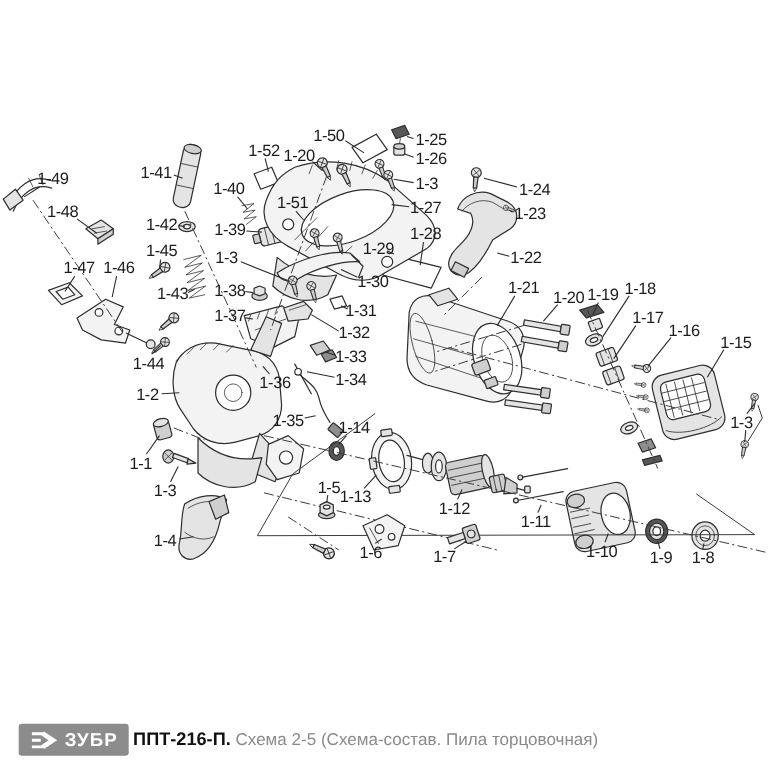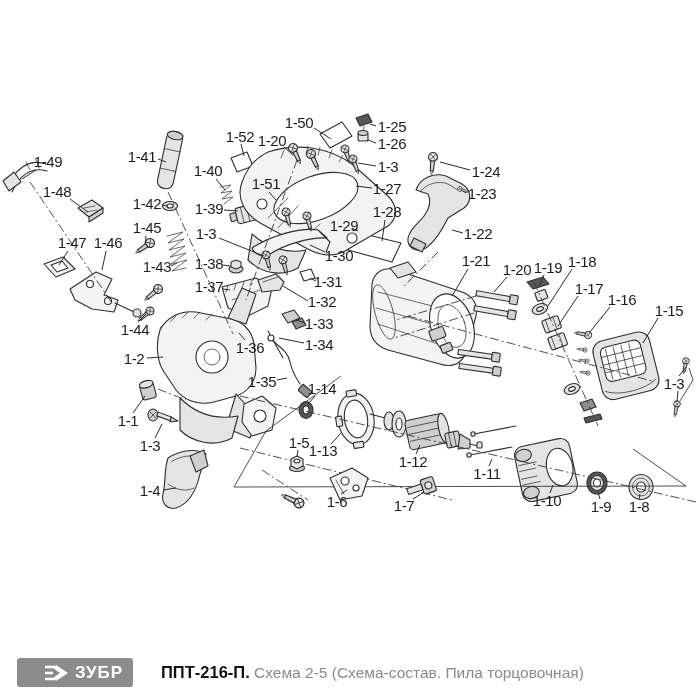--- a/index.html
+++ b/index.html
@@ -15,23 +15,23 @@
   .f2{fill:#e4e4e4;}
   .f3{fill:#cfcfcf;}
   .f4{fill:#8e8e8e;}
   .f5{fill:#575757;}
   .dd{fill:none;stroke:#3a3a3a;stroke-width:0.9;stroke-dasharray:9 3 2 3;}
   .bound{fill:none;stroke:#3a3a3a;stroke-width:0.9;}
   
   #footer{position:absolute;left:0;top:645px;width:700px;height:55px;background:#fff;
           display:flex;align-items:center;}
   #logo-box{margin-left:17px;width:100px;height:29px;border-radius:3px;
-            display:flex;align-items:center;justify-content:center;gap:5px;flex:0 0 auto;padding-left:16px;}
+            display:flex;align-items:center;justify-content:center;gap:5px;flex:0 0 auto;}
   #logo-text{color:#fff;font-weight:bold;font-size:17px;letter-spacing:1px;line-height:1;}
-  #footer-title{margin-left:28px;white-space:nowrap;}
+  #footer-title{margin-left:4px;white-space:nowrap;}
   #footer-model{font-weight:bold;font-size:16.5px;color:#111;}
   #footer-sub{font-size:15.5px;color:#8a8a8a;}
 </style>
 </head>
 <body>
 
 <div id="stage">
 <svg width="700" height="645" viewBox="0 0 700 645">
   <defs>
     <g id="scr">

